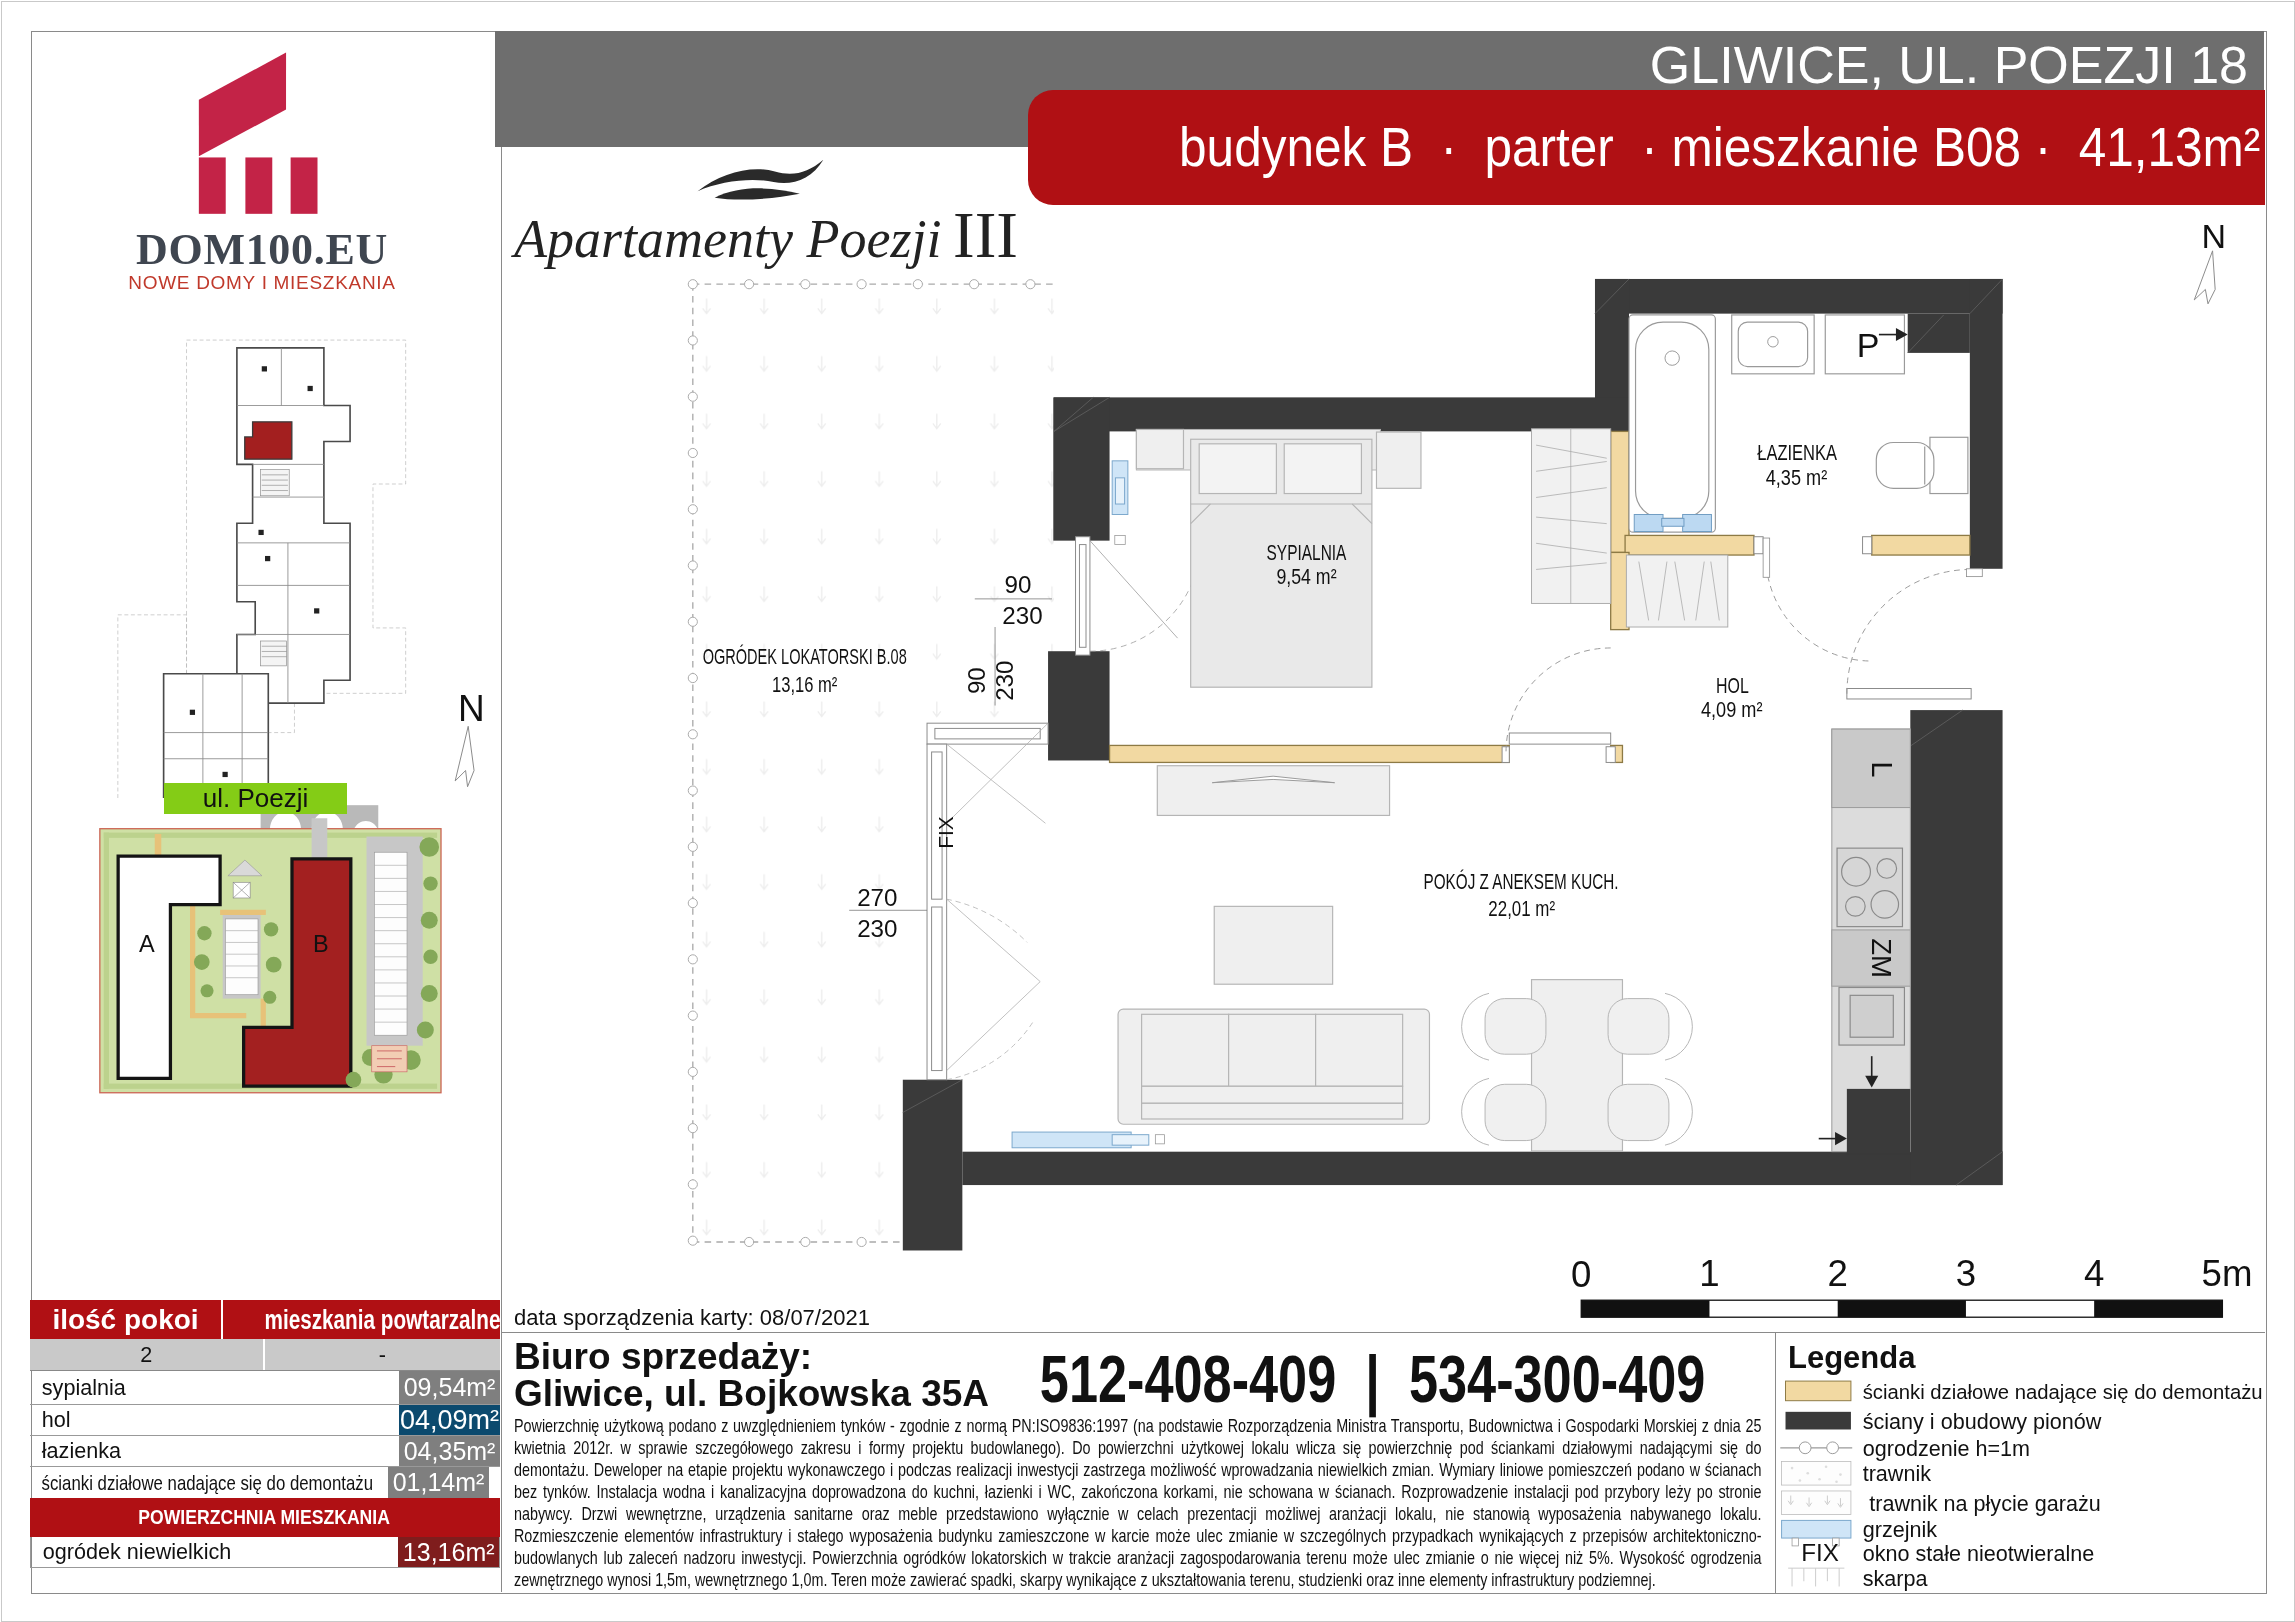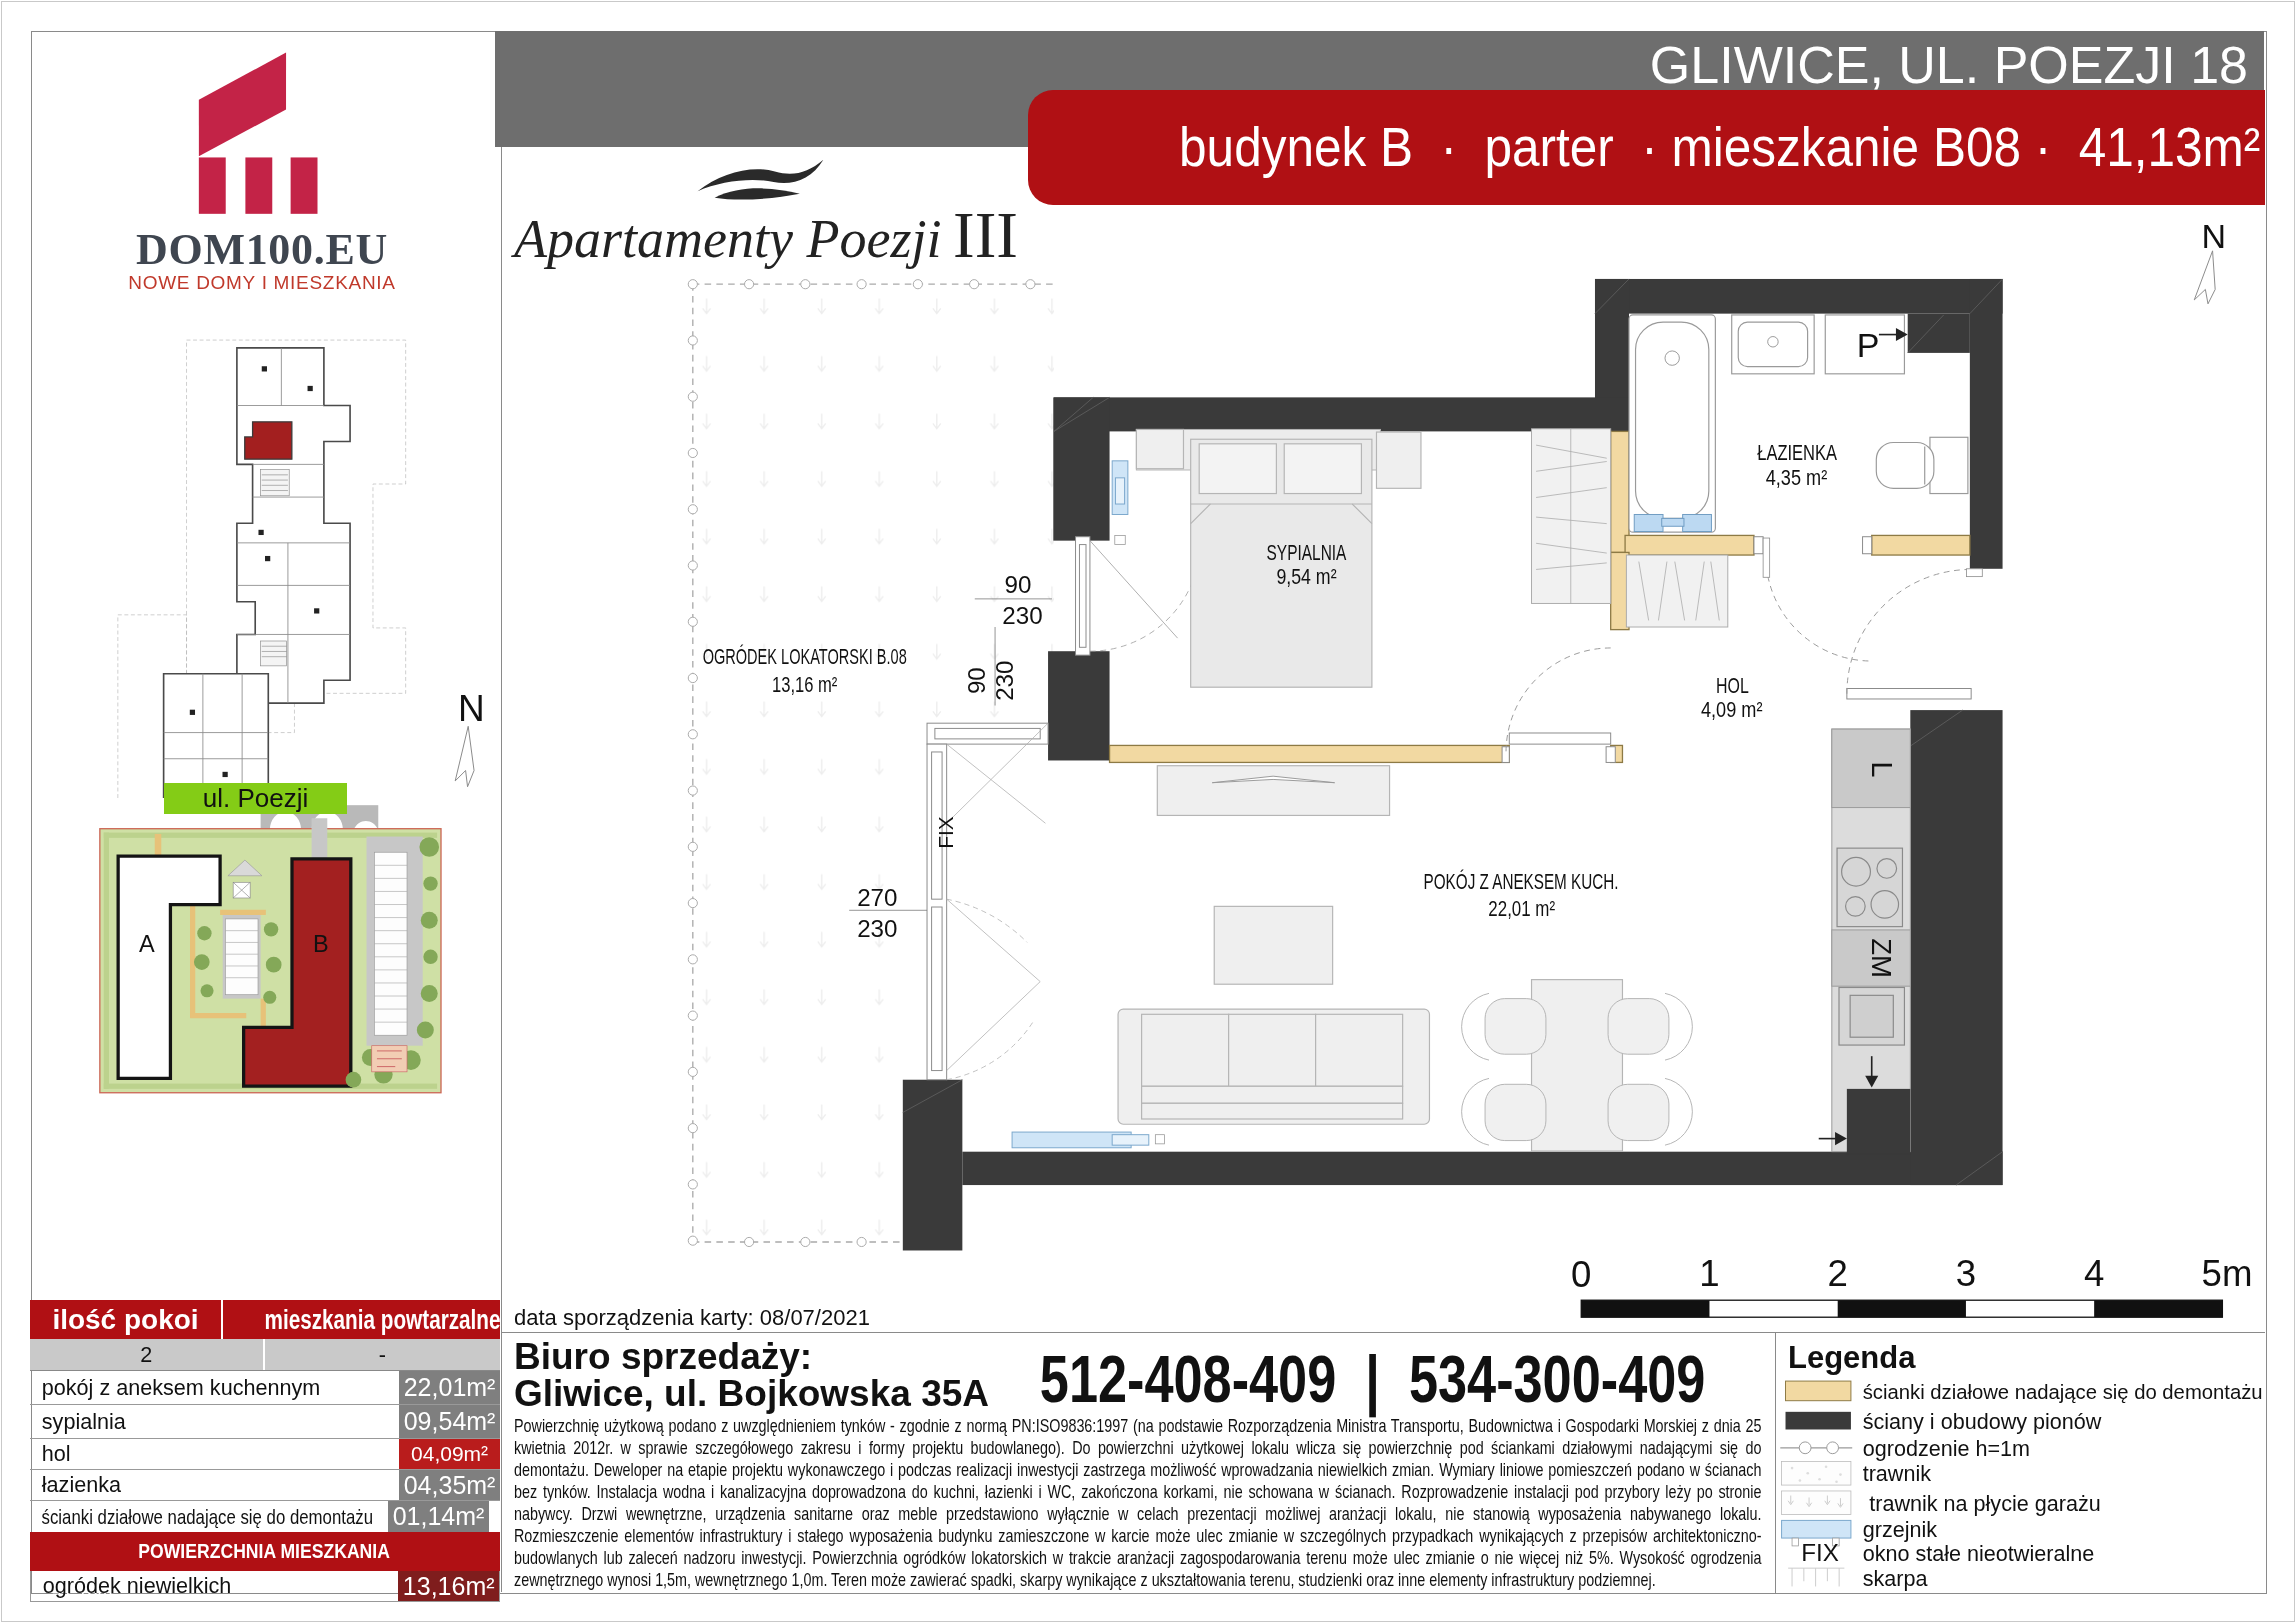--- a/index.html
+++ b/index.html
@@ -200,33 +200,29 @@
   <div style="display:flex;height:39px;background:#b01014;color:#fff;font-weight:bold;font-size:28px;">
     <div style="width:233px;text-align:center;line-height:39px;border-right:2px solid #fff;">ilość pokoi</div>
     <div style="width:277px;text-align:center;line-height:39px;"><span style="display:inline-block;transform:scaleX(0.74);transform-origin:center;">mieszkania powtarzalne</span></div>
   </div>
 
   <div style="display:flex;height:31px;background:#c9c9c9;border-bottom:1.3px solid #888;">
     <div style="width:233px;text-align:center;line-height:31px;border-right:2px solid #fff;">2</div>
     <div style="width:236px;text-align:center;line-height:31px;">-</div>
   </div>
 
-  <div style="display:flex;height:33px;border-bottom:0.7px solid #999;">
-    <div style="width:358px;padding-left:11.8px;line-height:33px;">pokój z aneksem kuchennym</div>
-    <div style="width:101px;background:#7f7f7f;color:#fff;text-align:center;line-height:33px;font-size:25px;">22,01m²</div>
-  </div>
 
   <div style="display:flex;height:33px;border-bottom:0.7px solid #999;">
     <div style="width:358px;padding-left:11.8px;line-height:33px;">sypialnia</div>
     <div style="width:101px;background:#7f7f7f;color:#fff;text-align:center;line-height:33px;font-size:25px;">09,54m²</div>
   </div>
 
   <div style="display:flex;height:30px;border-bottom:0.7px solid #999;">
     <div style="width:358px;padding-left:11.8px;line-height:30px;">hol</div>
-    <div style="width:101px;background:#b91c1c;color:#fff;text-align:center;line-height:30px;font-size:21px;">04,09m²</div>
+    <div style="width:101px;background:#0c4a6e;color:#fff;text-align:center;line-height:30px;font-size:27px;">04,09m²</div>
   </div>
 
   <div style="display:flex;height:30px;border-bottom:0.7px solid #999;">
     <div style="width:358px;padding-left:11.8px;line-height:30px;">łazienka</div>
     <div style="width:101px;background:#7f7f7f;color:#fff;text-align:center;line-height:30px;font-size:25px;">04,35m²</div>
   </div>
 
   <div style="display:flex;height:31px;">
     <div style="width:358px;line-height:31px;font-size:21px;"><span style="display:inline-block;transform:scaleX(0.8);transform-origin:left;padding-left:14.4px;">ścianki działowe nadające się do demontażu</span></div>
     <div style="width:101px;background:#7f7f7f;color:#fff;text-align:center;line-height:31px;font-size:25px;">01,14m²</div>

